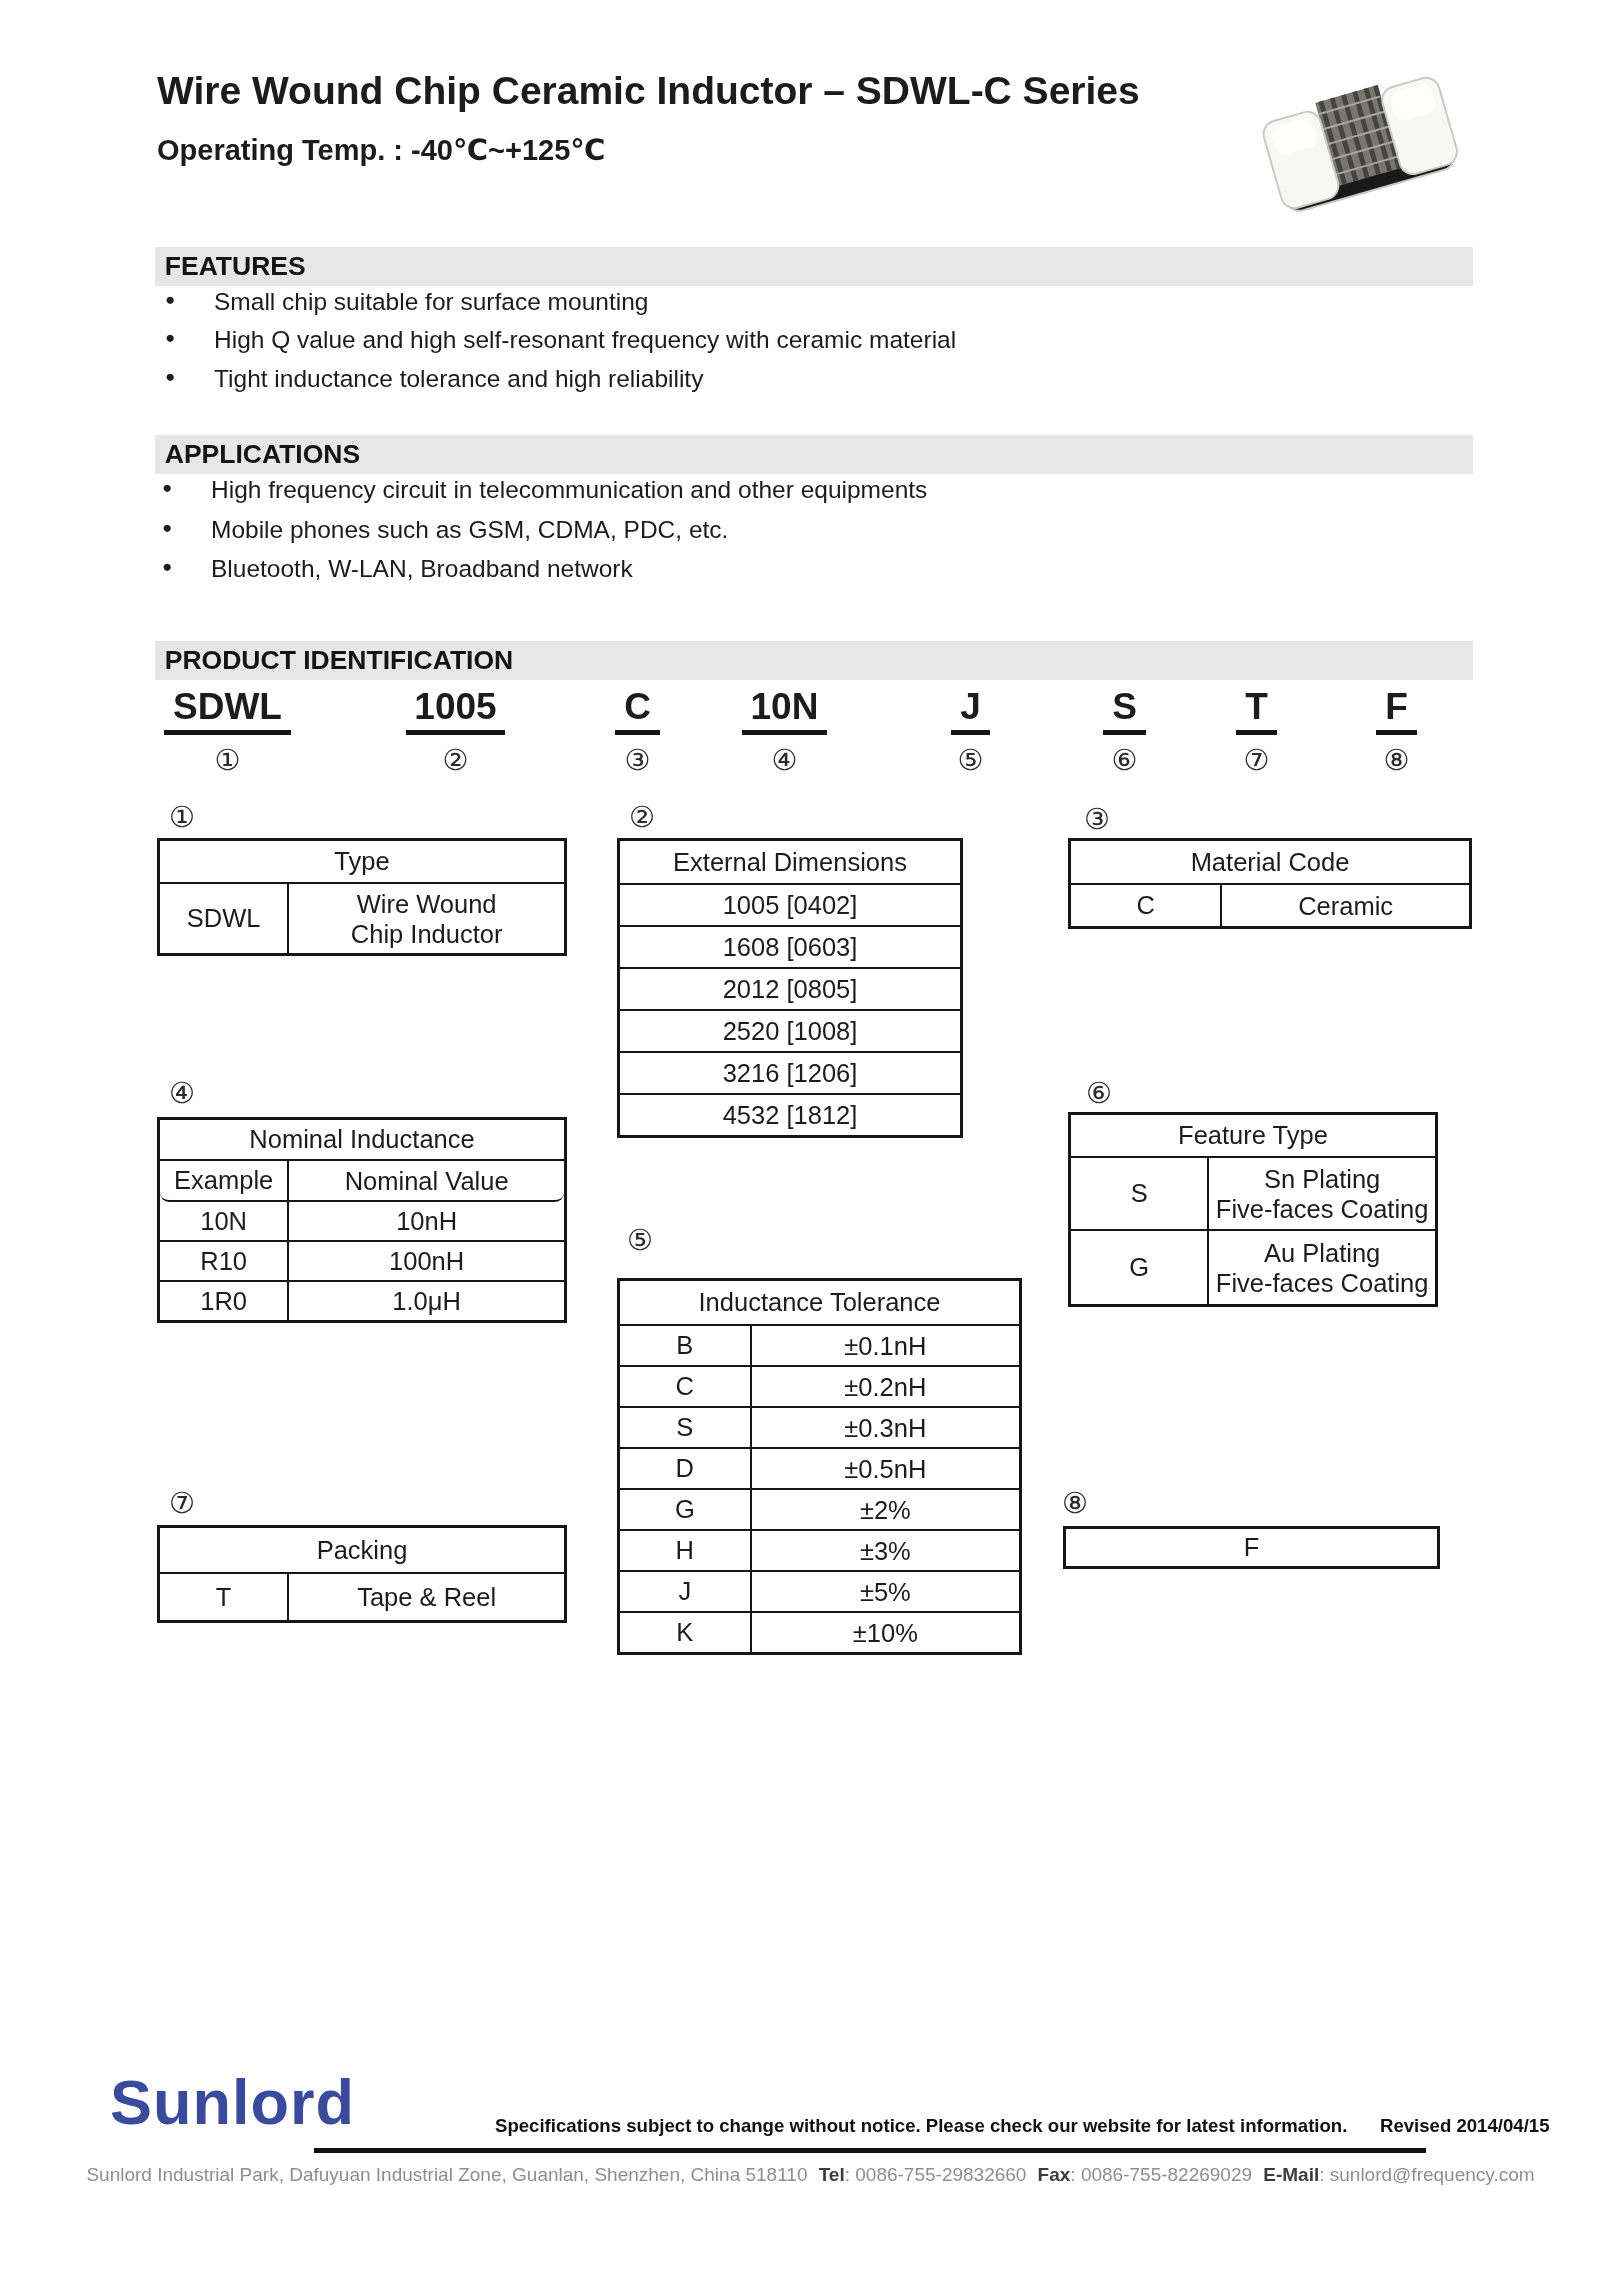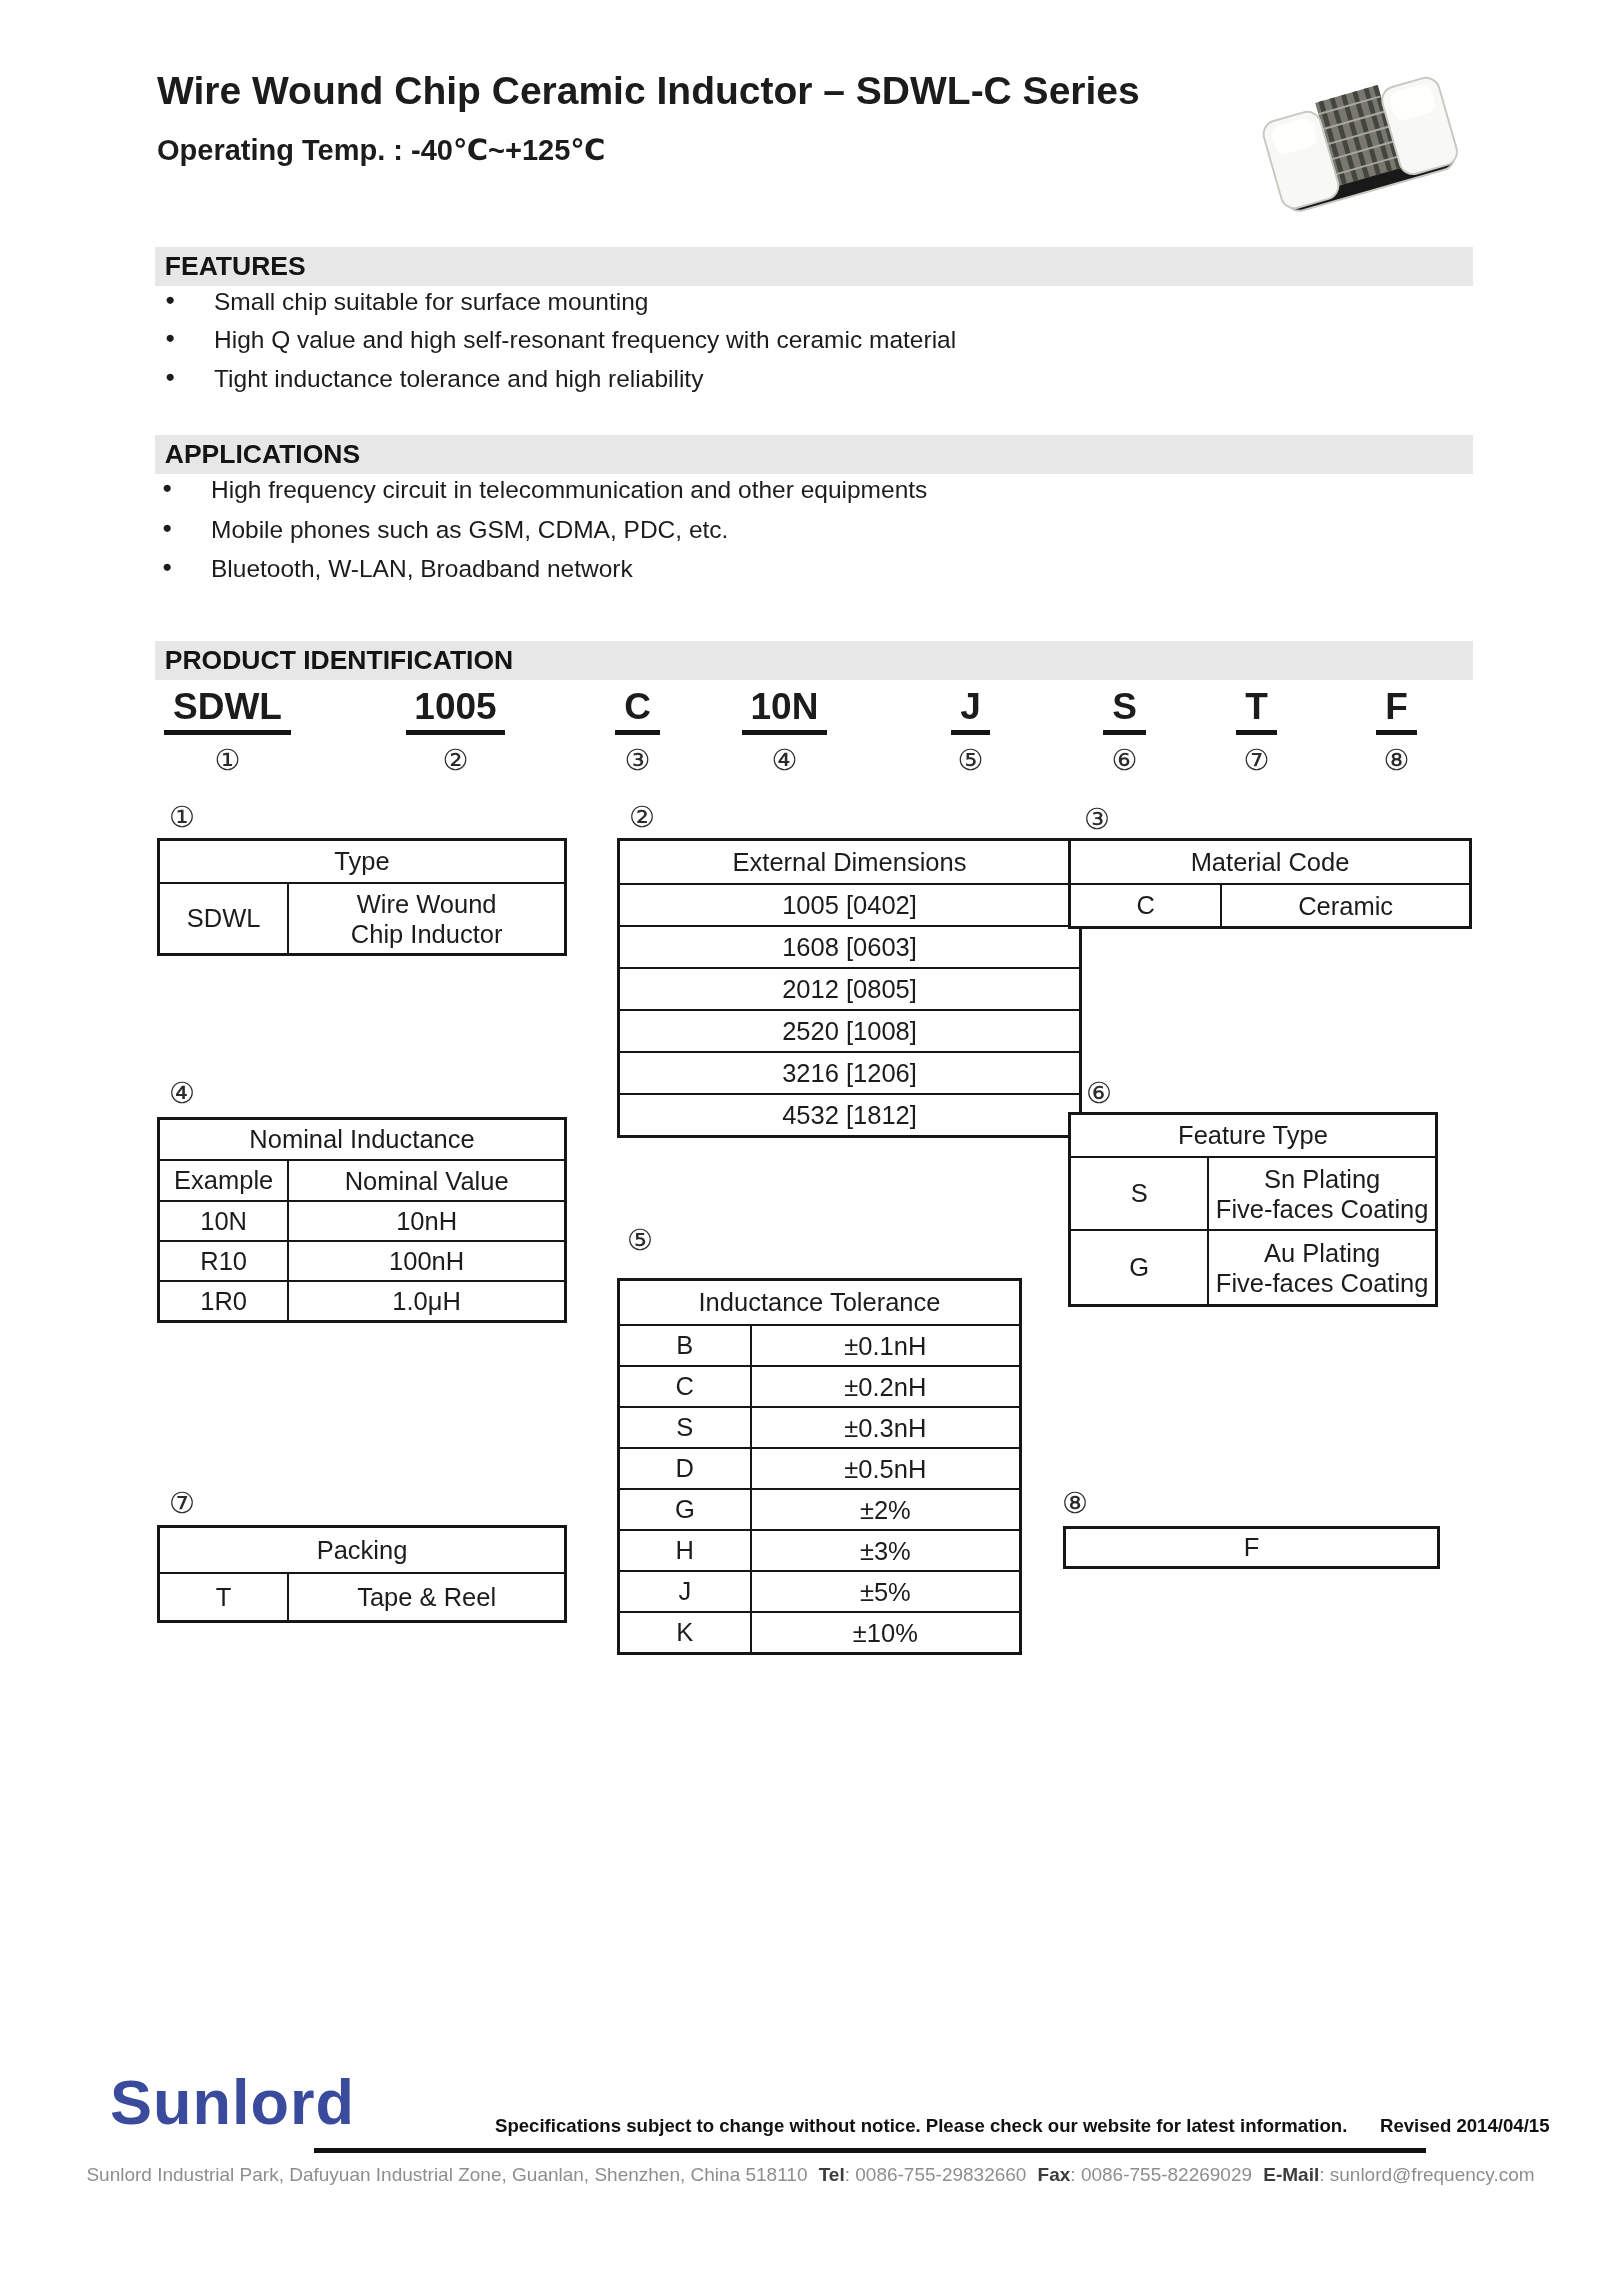--- a/index.html
+++ b/index.html
@@ -147,21 +147,21 @@
   <div class="tr" style="height:41px;justify-content:center;">
       <div class="hdrcell">Type</div>
     </div>
   <div class="tr" style="height:69px;">
     <div class="c1 w32">SDWL</div>
     <div class="c2" style="padding:0 59px;">Wire Wound Chip Inductor</div>
   </div>
 </div>
 
 <div class="abs tbl-label" style="left:629px;top:800px;">②</div>
-<div class="abs tbl" style="left:617px;top:838px;width:465px;">
+<div class="abs tbl" style="left:617px;top:838px;width:346px;">
   <div class="tr" style="height:42px;">
       <div class="hdrcell">External Dimensions</div>
     </div>
   <div class="tr" style="height:40px;">
       <div class="hdrcell">1005 [0402]</div>
     </div>
   <div class="tr" style="height:40px;">
       <div class="hdrcell">1608 [0603]</div>
     </div>
   <div class="tr" style="height:40px;">
@@ -187,21 +187,21 @@
     <div class="c1 w38">C</div>
     <div class="c2">Ceramic</div>
   </div>
 </div>
 
 <div class="abs tbl-label" style="left:169px;top:1076px;">④</div>
 <div class="abs tbl" style="left:157px;top:1117px;width:410px;">
   <div class="tr" style="height:39px;">
       <div class="hdrcell">Nominal Inductance</div>
     </div>
-  <div class="tr" style="height:39px;">
+  <div class="tr" style="height:39px;border-radius:9px;">
     <div class="c1 w32">Example</div>
     <div class="c2">Nominal Value</div>
   </div>
   <div class="tr" style="height:38px;">
     <div class="c1 w32">10N</div>
     <div class="c2">10nH</div>
   </div>
   <div class="tr" style="height:38px;">
     <div class="c1 w32">R10</div>
     <div class="c2">100nH</div>

